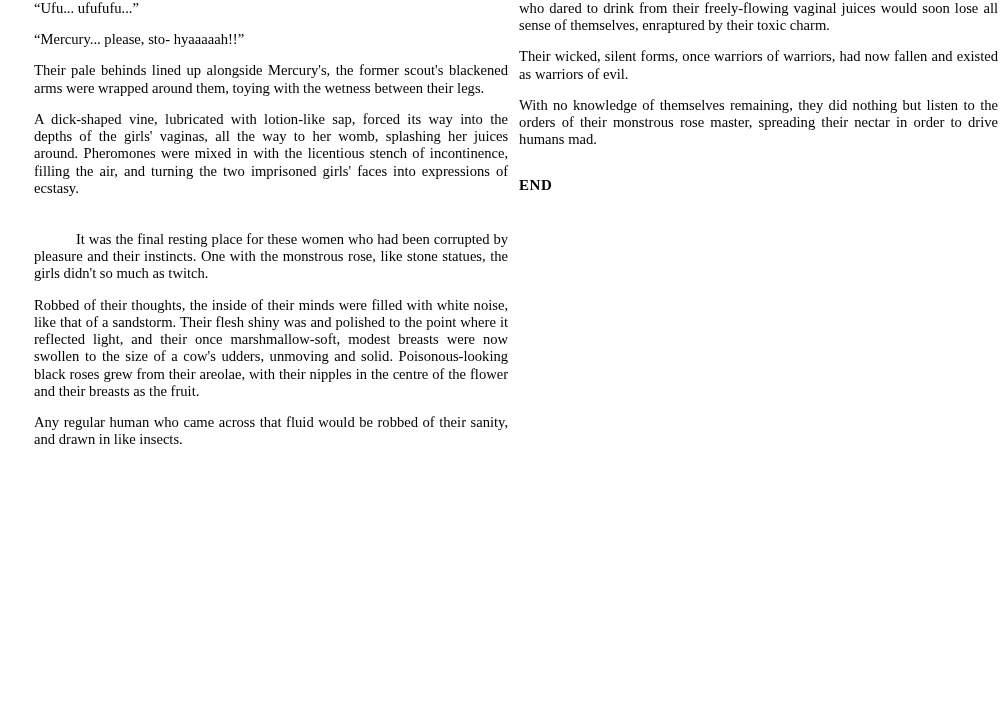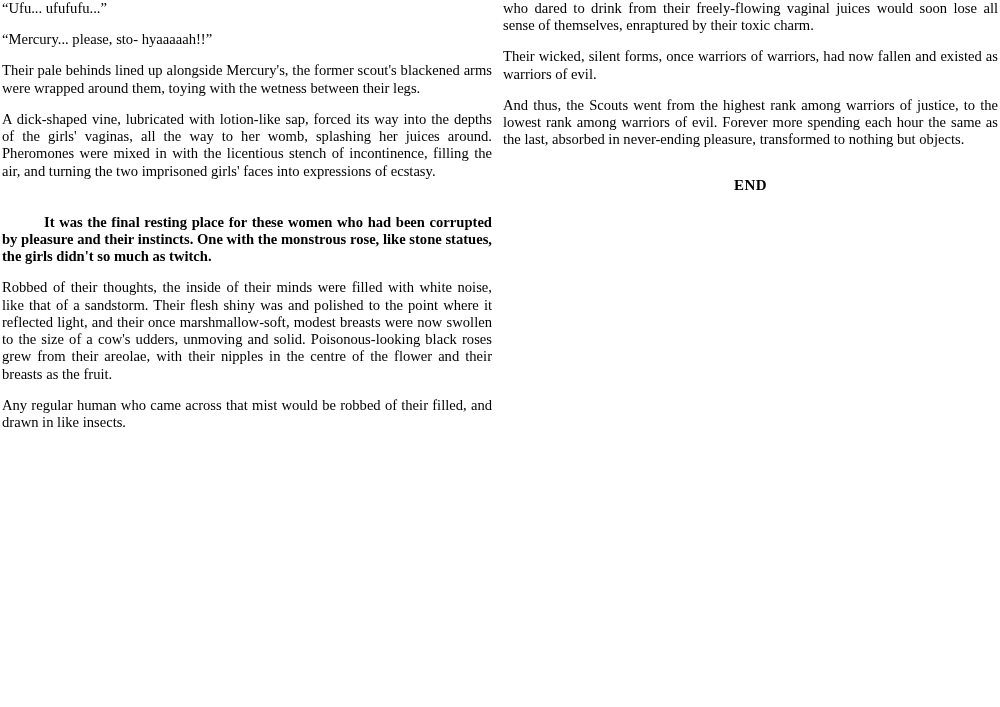--- a/index.html
+++ b/index.html
@@ -27,44 +27,43 @@
     height: 707px;
     box-sizing: border-box;
     padding: 0;
   }
   .column {
     box-sizing: border-box;
     width: 500px;
   }
   .column-left {
     padding: 0 8px 0 2px;
+    margin-left: 32px;
   }
   .column-right {
     padding: 0 2px 0 3px;
   }
   p {
     margin: 0 0 14px 0;
     font-size: 14.6px;
     line-height: 1.18;
     text-align: justify;
     text-justify: inter-word;
     hyphens: none;
   }
   p.italic {
     font-style: italic;
   }
   p.indented {
     text-indent: 42px;
-    font-weight: bold;
   }
   p.gap-before {
     margin-top: 34px;
   }
   p.end-mark {
-    text-align: center;
     font-weight: bold;
     margin-top: 28px;
     font-size: 15px;
     letter-spacing: 0.5px;
   }
   .no-justify-last {
     text-align: justify;
   }
 </style>
 </head>
@@ -73,24 +72,24 @@
 <div class="page">
   <div class="columns">
 
     <div class="column column-left">
       <p>“Ufu... ufufufu...”</p>
       <p>“Mercury... please, sto- hyaaaaah!!”</p>
       <p>Their pale behinds lined up alongside Mercury's, the former scout's blackened arms were wrapped around them, toying with the wetness between their legs.</p>
       <p>A dick-shaped vine, lubricated with lotion-like sap, forced its way into the depths of the girls' vaginas, all the way to her womb, splashing her juices around. Pheromones were mixed in with the licentious stench of incontinence, filling the air, and turning the two imprisoned girls' faces into expressions of ecstasy.</p>
       <p class="indented gap-before">It was the final resting place for these women who had been corrupted by pleasure and their instincts. One with the monstrous rose, like stone statues, the girls didn't so much as twitch.</p>
       <p>Robbed of their thoughts, the inside of their minds were filled with white noise, like that of a sandstorm. Their flesh shiny was and polished to the point where it reflected light, and their once marshmallow-soft, modest breasts were now swollen to the size of a cow's udders, unmoving and solid. Poisonous-looking black roses grew from their areolae, with their nipples in the centre of the flower and their breasts as the fruit.</p>
-      <p>Any regular human who came across that mist would be robbed of their filled, and drawn in like insects.</p>
+      <p>Any regular human who came across that fluid would be robbed of their sanity, and drawn in like insects.</p>
     </div>
 
     <div class="column column-right">
       <p>who dared to drink from their freely-flowing vaginal juices would soon lose all sense of themselves, enraptured by their toxic charm.</p>
       <p>Their wicked, silent forms, once warriors of warriors, had now fallen and existed as warriors of evil.</p>
-      <p>And thus, the Scouts went from the highest rank among warriors of justice, to the lowest rank among warriors of evil. Forever more spending each hour the same as the last, absorbed in never-ending pleasure, transformed to nothing but objects.</p>
+      <p>With no knowledge of themselves remaining, they did nothing but listen to the orders of their monstrous rose master, spreading their nectar in order to drive humans mad.</p>
       <p class="end-mark">END</p>
     </div>
 
   </div>
 </div>
 
 </body></html>

